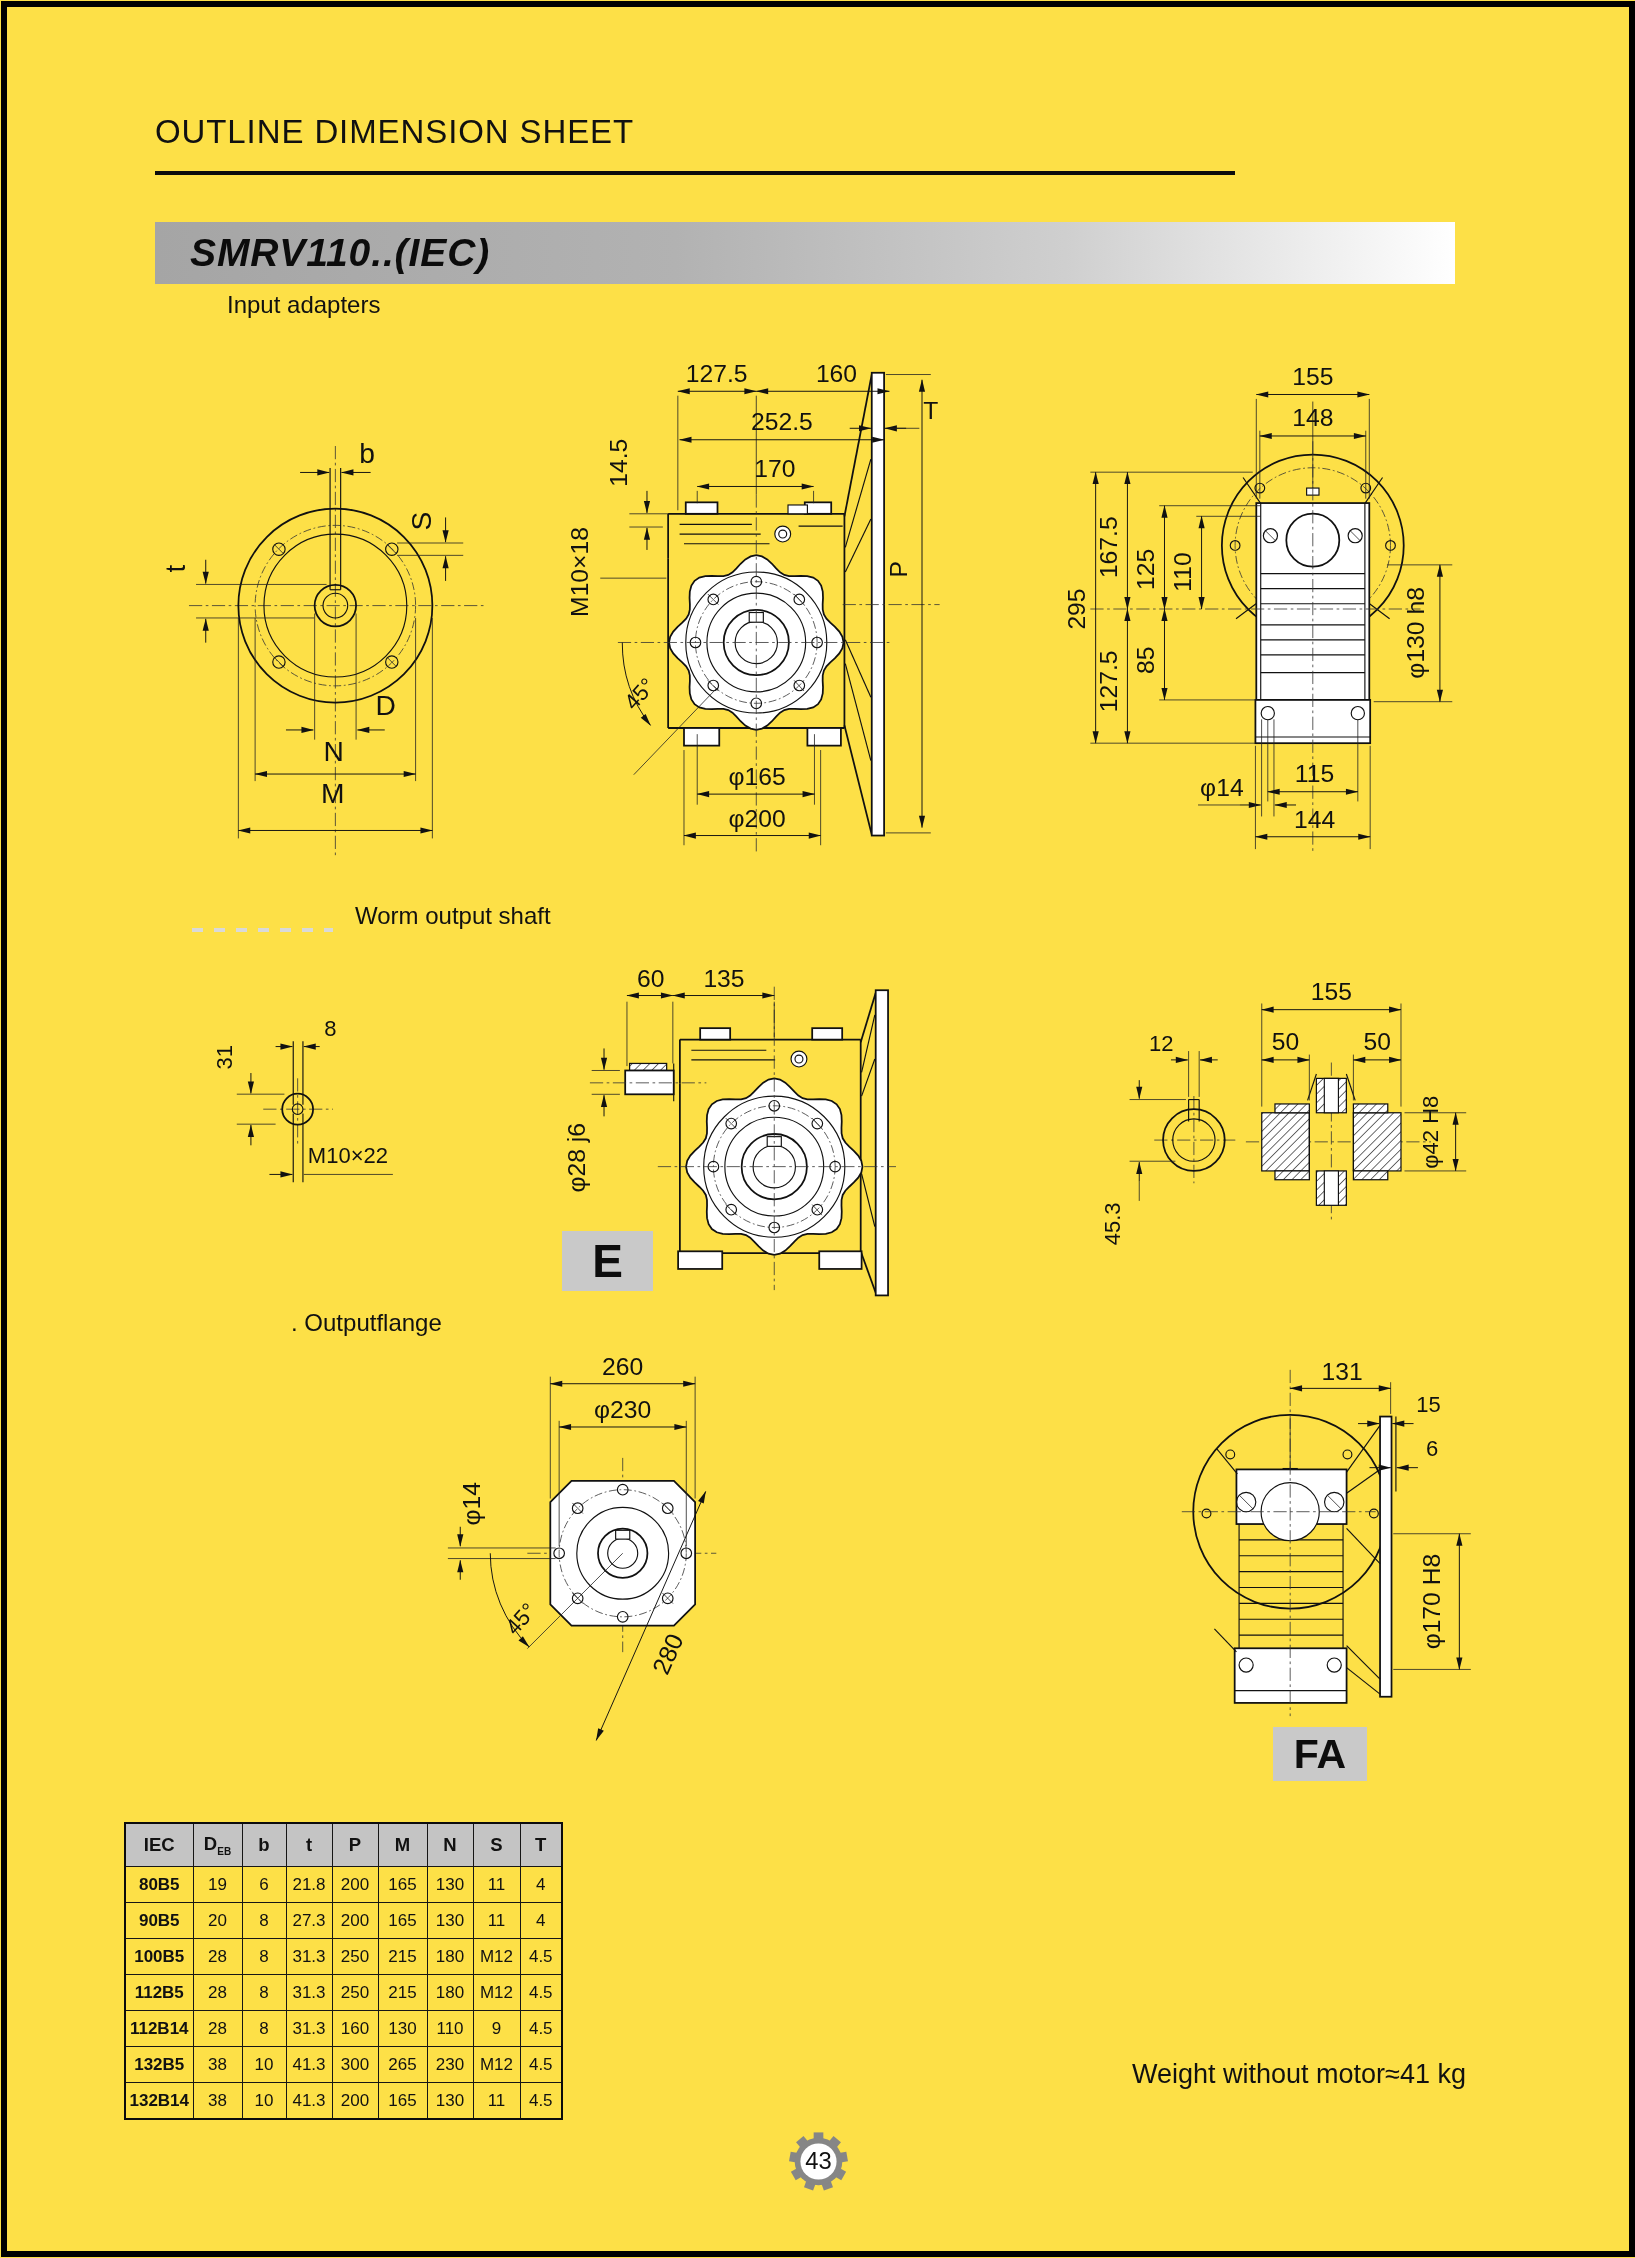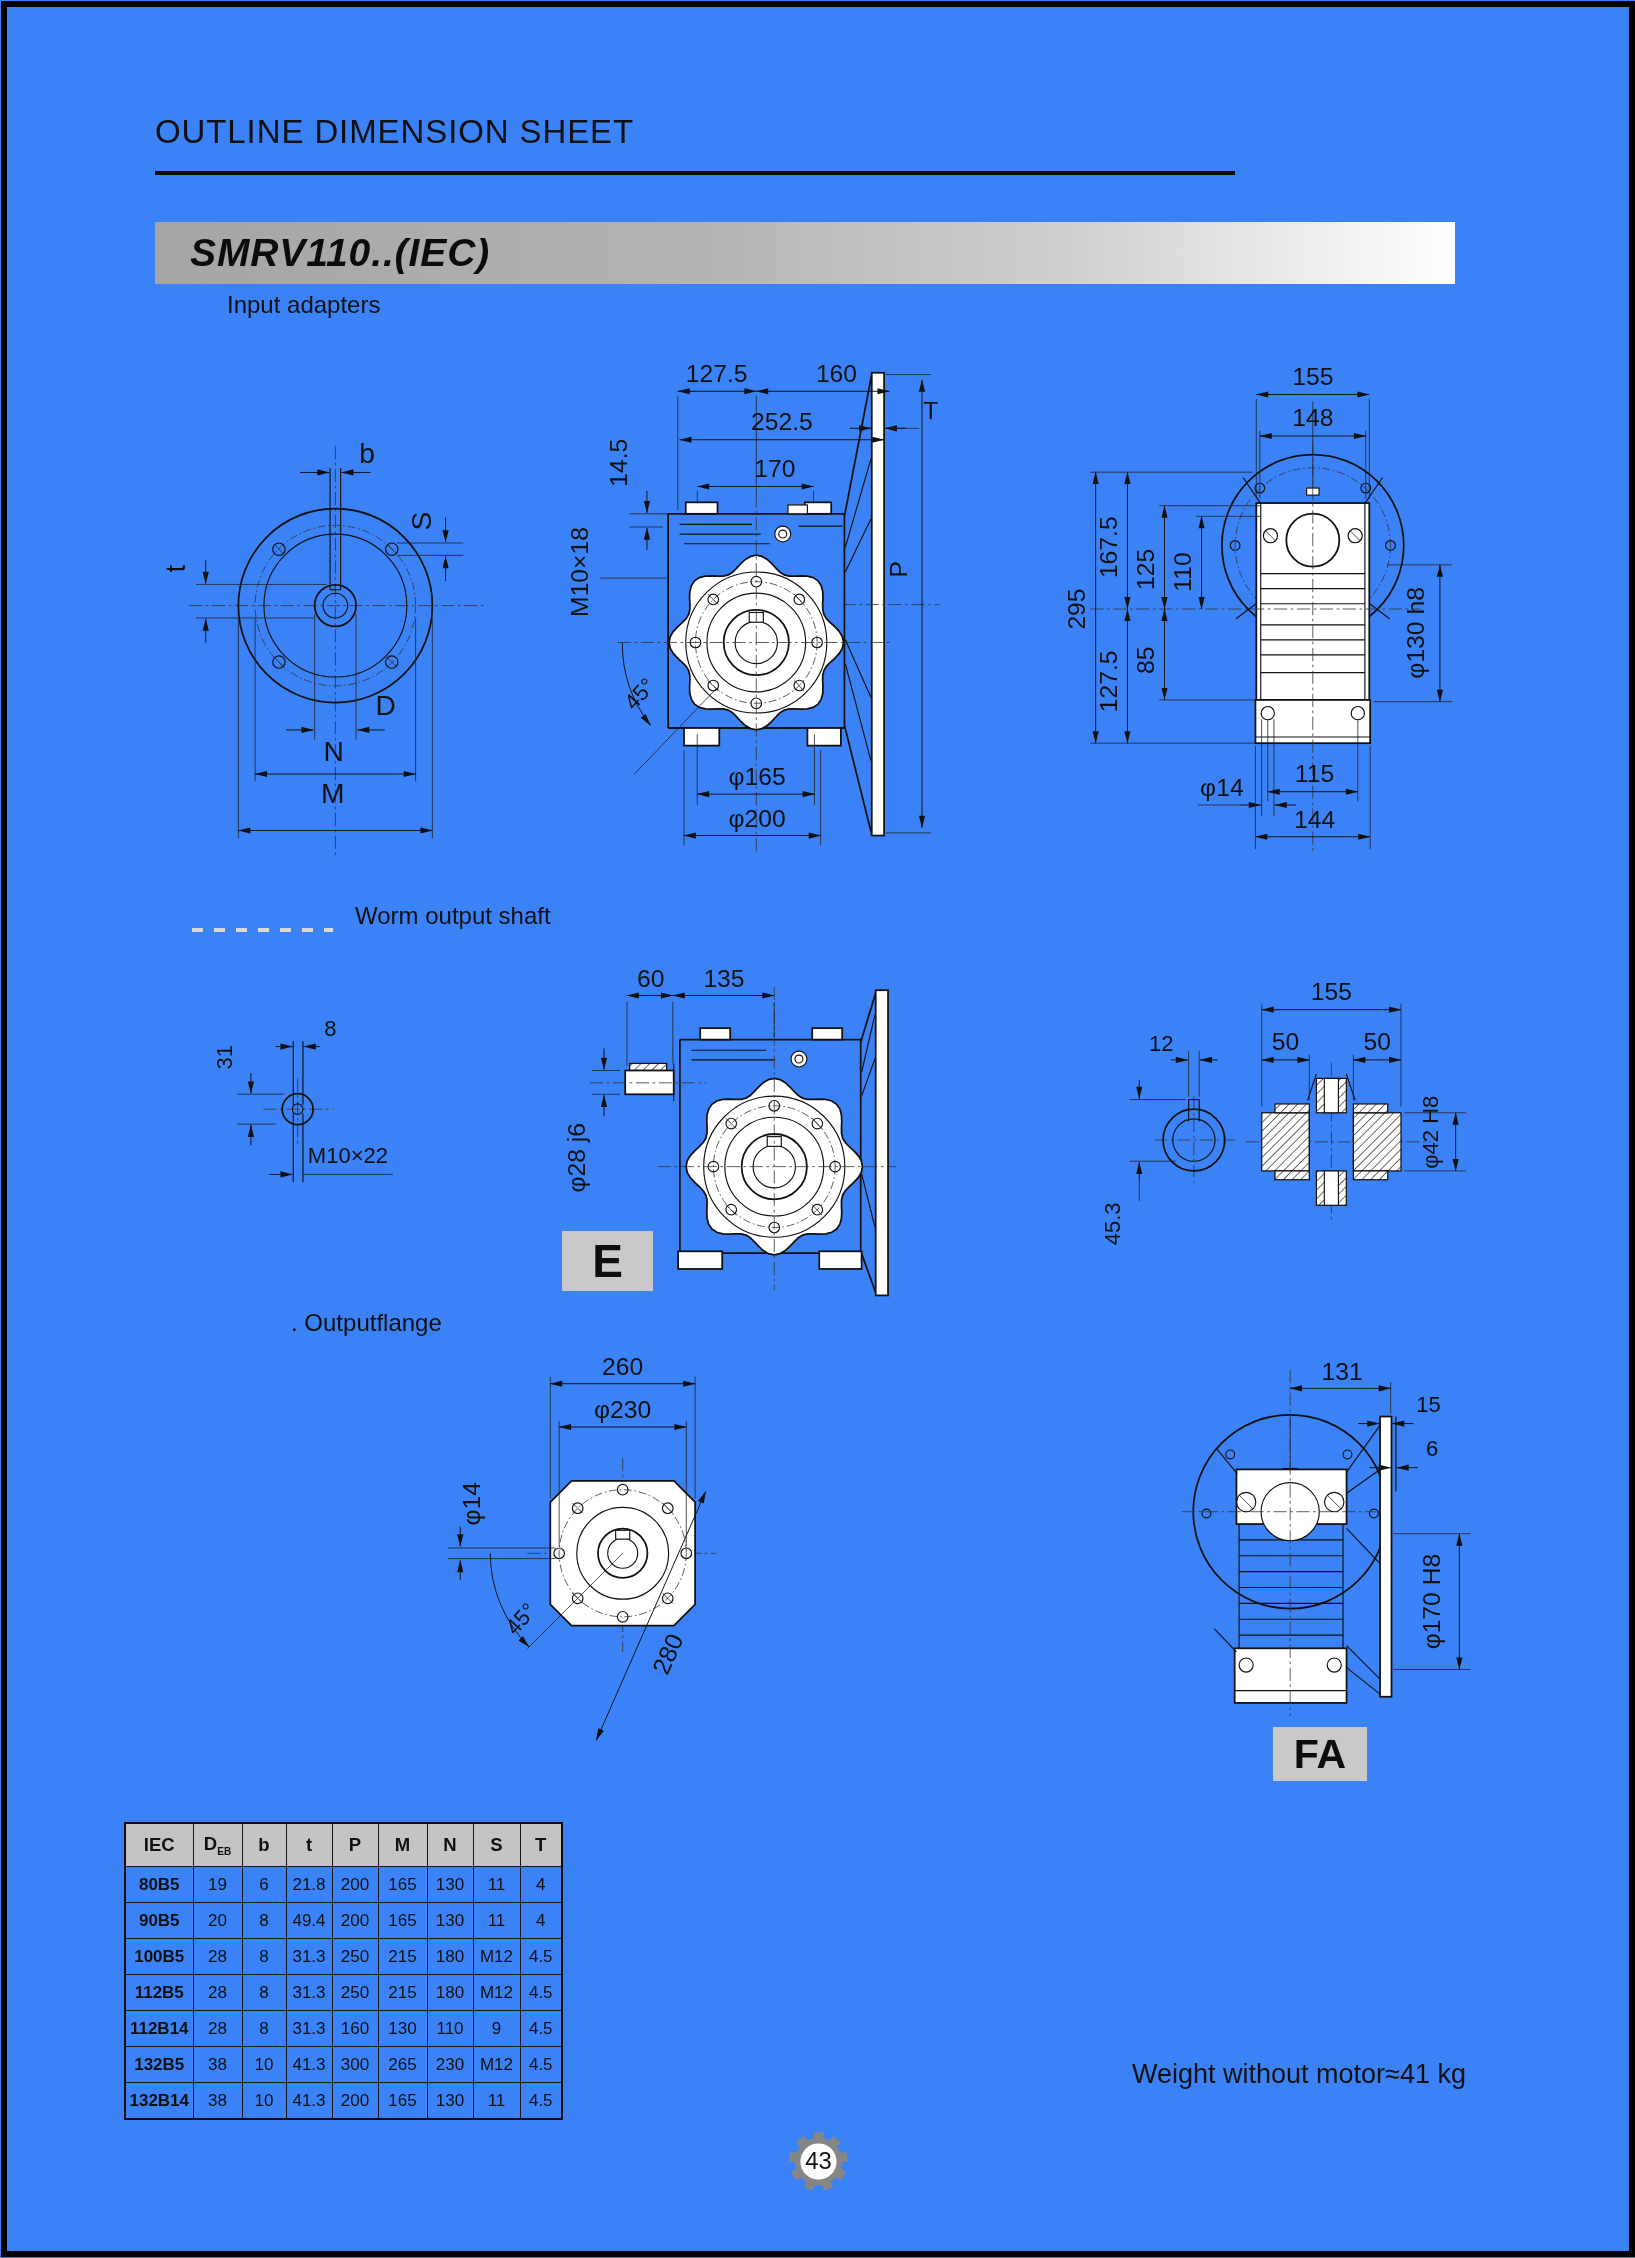--- a/index.html
+++ b/index.html
@@ -1,16 +1,16 @@
 <!DOCTYPE html>
 <html style="font-size:14px"><head>
 <meta charset="utf-8">
 <style>
   html,body{margin:0;padding:0;background:#777;}
-  #page{position:relative;width:1636px;height:2258px;background:#3b82f6;font-family:"Liberation Sans",sans-serif;color:#111;overflow:hidden;}
+  #page{position:relative;width:1636px;height:2258px;background:#fde047;font-family:"Liberation Sans",sans-serif;color:#111;overflow:hidden;}
   #frame{position:absolute;left:0.9px;top:0.9px;right:0.9px;bottom:0.9px;border:6.2px solid #000;pointer-events:none;}
   .abs{position:absolute;}
   #hdr{left:155px;top:113px;font-size:33px;letter-spacing:0.9px;}
   #hdr-rule{left:155px;top:171px;width:1080px;height:3.5px;background:#0c0c0c;}
   #modelbar{left:155px;top:222px;width:1300px;height:62px;background:linear-gradient(90deg,#a5a5a5 0%,#b2b2b2 40%,#cfcfcf 70%,#ffffff 100%);}
   #modelbar span{display:block;padding-left:35px;line-height:62px;font-size:39px;font-weight:bold;font-style:italic;letter-spacing:0.9px;color:#0c0c0c;}
   .seclabel{font-size:24px;color:#111;}
   #sec1{left:227px;top:291px;}
   #sec2{left:347px;top:902px;margin-left:8px;}
   #sec3{left:291px;top:1309px;}
@@ -611,21 +611,21 @@
             <td>200</td>
             <td>165</td>
             <td>130</td>
             <td>11</td>
             <td>4</td>
           </tr>
           <tr>
             <td class="rowhead">90B5</td>
             <td>20</td>
             <td>8</td>
-            <td>49.4</td>
+            <td>27.3</td>
             <td>200</td>
             <td>165</td>
             <td>130</td>
             <td>11</td>
             <td>4</td>
           </tr>
           <tr>
             <td class="rowhead">100B5</td>
             <td>28</td>
             <td>8</td>

